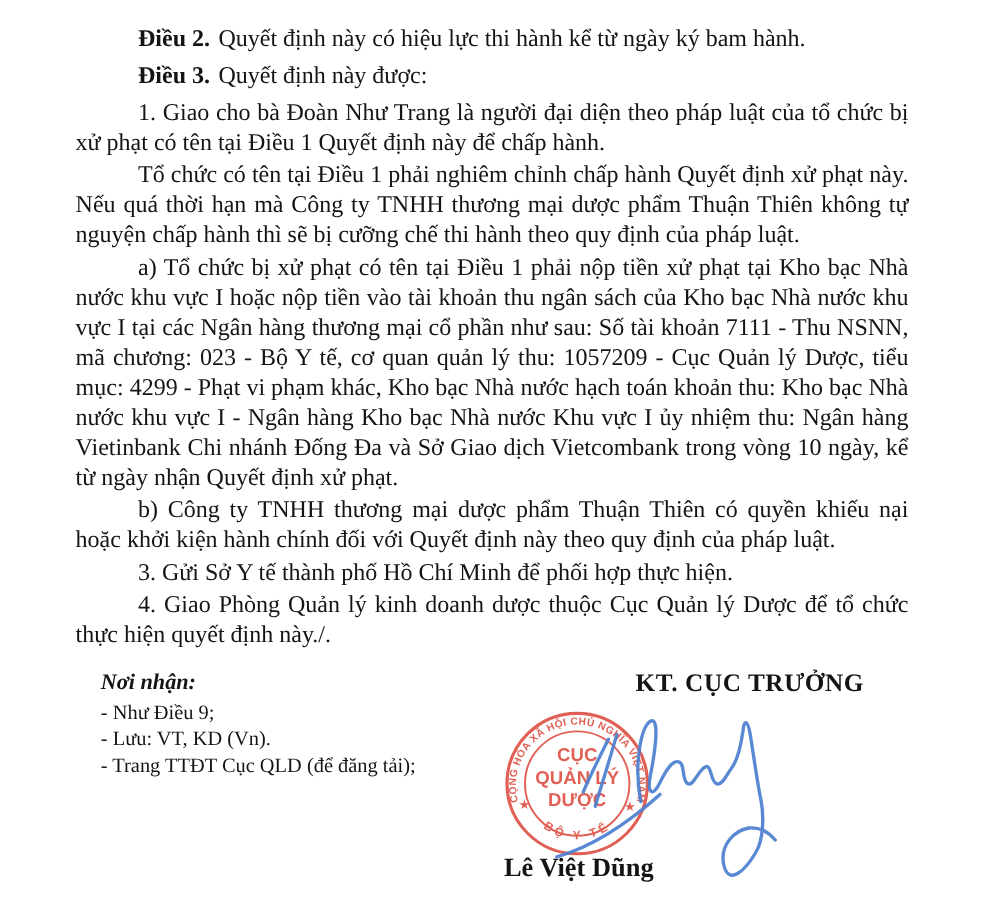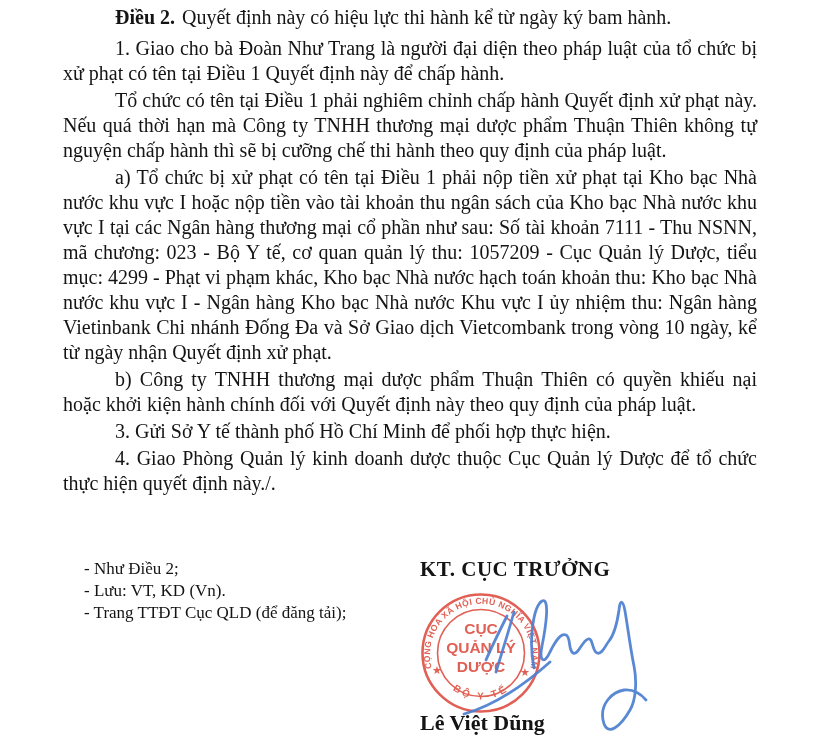--- a/index.html
+++ b/index.html
@@ -6,21 +6,21 @@
   body{
     width:820px;height:753px;
     background:#ffffff;
     font-family:"Liberation Serif", serif;
     color:#141414;
     position:relative;
     overflow:hidden;
   }
   .doc-body{
     position:absolute;
-    left:63px;top:5px;width:694px;
+    left:63px;top:20px;width:694px;
   }
   .par{
     font-size:20px;
     line-height:25px;
     text-align:justify;
     text-indent:52px;
     margin:0 0 2px 0;
   }
   .article{ margin-bottom:6px; }
   .lead{ font-weight:bold; margin-right:0.35em; }
@@ -33,21 +33,21 @@
   .recipients-heading{
     font-weight:bold;
     font-style:italic;
     font-size:18.5px;
     margin:0 0 3px 0;
   }
   .recipient-item{ margin:0; }
   .sign-titles{
     position:absolute;
     left:420px;top:556px;width:300px;
-    text-align:left;
+    text-align:right;
     font-weight:bold;
     font-size:21px;
     line-height:27px;
     letter-spacing:0.5px;
   }
   .signer-name{
     position:absolute;
     left:420px;top:710px;width:300px;
     text-align:left;
     font-weight:bold;
@@ -81,30 +81,32 @@
     font-family:"Liberation Sans", sans-serif;
     font-weight:bold;
     font-size:15.5px;
   }
 </style>
 </head>
 <body>
 
 <div class="doc-body">
   <p class="par article"><span class="lead">Điều 2.</span><span>Quyết định này có hiệu lực thi hành kể từ ngày ký bam hành.</span></p>
+  <p class="par article"><span class="lead">Điều 3.</span><span>Quyết định này được:</span></p>
   <p class="par">1. Giao cho bà Đoàn Như Trang là người đại diện theo pháp luật của tổ chức bị xử phạt có tên tại Điều 1 Quyết định này để chấp hành.</p>
   <p class="par">Tổ chức có tên tại Điều 1 phải nghiêm chỉnh chấp hành Quyết định xử phạt này. Nếu quá thời hạn mà Công ty TNHH thương mại dược phẩm Thuận Thiên không tự nguyện chấp hành thì sẽ bị cưỡng chế thi hành theo quy định của pháp luật.</p>
   <p class="par">a) Tổ chức bị xử phạt có tên tại Điều 1 phải nộp tiền xử phạt tại Kho bạc Nhà nước khu vực I hoặc nộp tiền vào tài khoản thu ngân sách của Kho bạc Nhà nước khu vực I tại các Ngân hàng thương mại cổ phần như sau: Số tài khoản 7111 - Thu NSNN, mã chương: 023 - Bộ Y tế, cơ quan quản lý thu: 1057209 - Cục Quản lý Dược, tiểu mục: 4299 - Phạt vi phạm khác, Kho bạc Nhà nước hạch toán khoản thu: Kho bạc Nhà nước khu vực I - Ngân hàng Kho bạc Nhà nước Khu vực I ủy nhiệm thu: Ngân hàng Vietinbank Chi nhánh Đống Đa và Sở Giao dịch Vietcombank trong vòng 10 ngày, kể từ ngày nhận Quyết định xử phạt.</p>
   <p class="par">b) Công ty TNHH thương mại dược phẩm Thuận Thiên có quyền khiếu nại hoặc khởi kiện hành chính đối với Quyết định này theo quy định của pháp luật.</p>
   <p class="par">3. Gửi Sở Y tế thành phố Hồ Chí Minh để phối hợp thực hiện.</p>
   <p class="par">4. Giao Phòng Quản lý kinh doanh dược thuộc Cục Quản lý Dược để tổ chức thực hiện quyết định này./.</p>
 </div>
 
 <div class="recipients">
-  <p class="recipient-item">- Như Điều 2;</p>
+  <p class="recipients-heading">Nơi nhận:</p>
+  <p class="recipient-item">- Như Điều 9;</p>
   <p class="recipient-item">- Lưu: VT, KD (Vn).</p>
   <p class="recipient-item">- Trang TTĐT Cục QLD (để đăng tải);</p>
 </div>
 
 <div class="sign-titles">
   <div>KT. CỤC TRƯỞNG</div>
 </div>
 
 <svg class="stamp-svg" viewBox="0 0 122 122">
   <defs>

